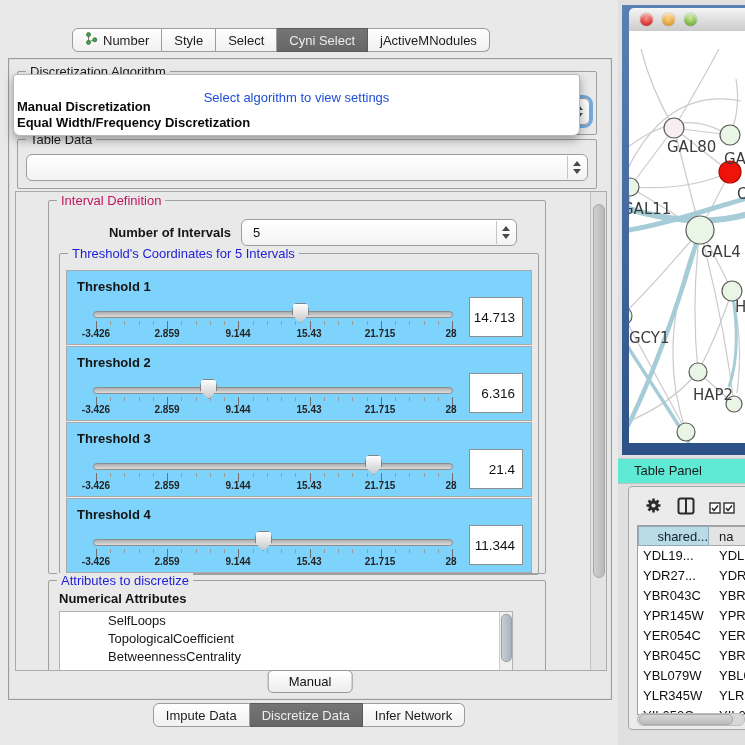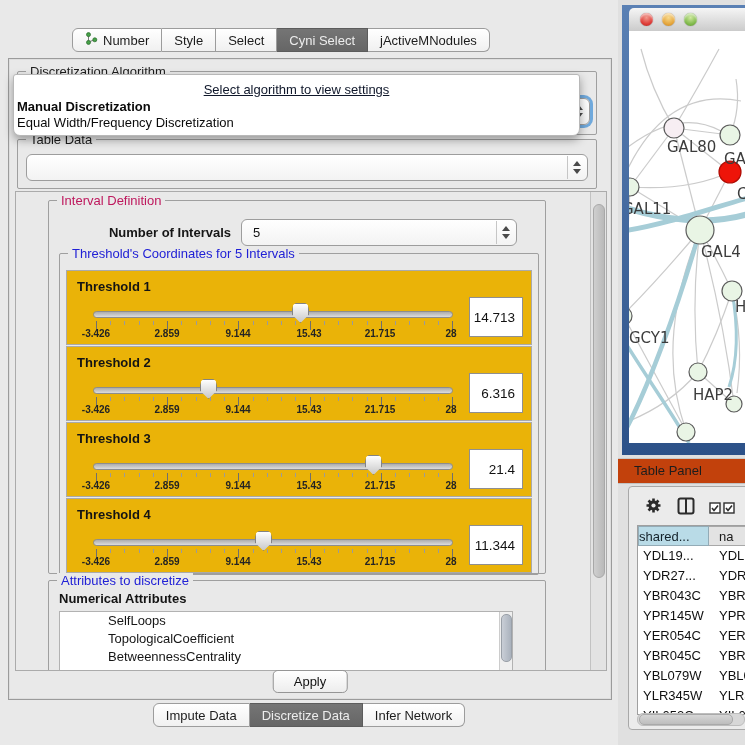--- a/index.html
+++ b/index.html
@@ -40,40 +40,40 @@
   .stepper{position:absolute;right:1px;top:1px;bottom:1px;width:18px;border-left:1px solid #c6c6c6;
     display:flex;flex-direction:column;align-items:center;justify-content:center;gap:3px;}
   .arr-up{width:0;height:0;border-left:4px solid transparent;border-right:4px solid transparent;border-bottom:5px solid #4a4a4a;}
   .arr-dn{width:0;height:0;border-left:4px solid transparent;border-right:4px solid transparent;border-top:5px solid #4a4a4a;}
 
   .algo-group{left:8px;top:12px;width:578px;height:62px;}
   .algo-combo{left:8px;top:26px;width:562px;box-shadow:0 0 0 3px rgba(91,157,217,.85);}
 
   .popup{position:absolute;left:13px;top:74px;width:565px;height:60px;background:#fff;
     border:1px solid #b8b8b8;border-radius:3px 3px 7px 7px;box-shadow:0 4px 10px rgba(0,0,0,.35);z-index:50;}
-  .popup-placeholder{position:absolute;left:0;top:7px;width:100%;text-align:center;font-size:13px;color:#0f172a;text-decoration:underline;}
-  .popup-item{position:absolute;left:3px;font-size:13px;color:#0a0a0a;white-space:nowrap;}
+  .popup-placeholder{position:absolute;left:0;top:15px;width:100%;text-align:center;font-size:13px;color:#1d4ed8;}
+  .popup-item{position:absolute;left:3px;font-size:13px;color:#0a0a0a;white-space:nowrap;font-weight:bold;}
   .popup-item.sel{top:24px;font-weight:bold;}
   .popup-item.alt{top:40px;}
 
   .tabledata-group{left:8px;top:80px;width:578px;height:48px;}
   .tabledata-combo{left:8px;top:14px;width:560px;}
 
   .scrollpane{position:absolute;left:6px;top:132px;width:590px;height:478px;border:1px solid #ababab;
     background:#e9e9e9;overflow:hidden;}
   .vsb{position:absolute;right:0;top:0;width:15px;height:100%;background:#e3e3e3;border-left:1px solid #c2c2c2;}
   .vsb-thumb{position:absolute;left:2px;top:12px;width:10px;height:372px;border-radius:6px;
     background:linear-gradient(90deg,#cfcfcf,#b9b9b9);border:1px solid #a8a8a8;}
 
   .interval-group{left:32px;top:8px;width:496px;height:372px;}
   .noi-label{position:absolute;left:30px;top:24px;width:152px;text-align:right;font-size:13px;font-weight:bold;color:#161616;}
   .noi-combo{left:192px;top:18px;width:274px;}
   .thresh-group{left:10px;top:52px;width:478px;height:320px;}
 
-  .thresh-row{position:absolute;left:6px;width:464px;height:73px;border:1px solid #aaa;background:#eab308;}
+  .thresh-row{position:absolute;left:6px;width:464px;height:73px;border:1px solid #aaa;background:#7dd3fc;}
   .thresh-label{position:absolute;left:10px;top:8px;font-size:13px;font-weight:bold;color:#141414;}
   .slider{position:absolute;left:0;top:0;width:400px;height:73px;}
   .track{position:absolute;left:26px;top:40px;width:358px;height:5px;border:1px solid #8d8d8d;border-radius:4px;
     background:linear-gradient(#adadad,#dcdcdc);}
   .thumb{position:absolute;top:32px;width:15px;height:18px;background:linear-gradient(#fefefe,#c9c9c9);
     border:1px solid #838383;
     clip-path:polygon(0% 32%,7% 10%,22% 0%,78% 0%,93% 10%,100% 32%,100% 58%,50% 100%,0% 58%);}
   .ticks{position:absolute;left:29px;top:50px;width:357px;height:9px;
     background-image:
       repeating-linear-gradient(to right,#6f6f6f 0 1px,transparent 1px 71.2px),
@@ -102,32 +102,32 @@
   .net-titlebar{position:absolute;left:7px;top:3px;right:0;height:23px;
     background:linear-gradient(#f5f5f5,#cbcbcb);border-bottom:1px solid #9a9a9a;border-radius:5px 0 0 0;
     display:flex;align-items:center;padding-left:11px;gap:9px;}
   .tlight{width:13px;height:13px;border-radius:50%;box-shadow:inset 0 2px 2px rgba(255,255,255,.6),0 0 1px rgba(0,0,0,.5);}
   .tl-red{background:radial-gradient(circle at 50% 35%,#f09a8e,#df3d38 60%,#b02420);}
   .tl-yellow{background:radial-gradient(circle at 50% 35%,#f7d98c,#e6a73e 60%,#c07f1d);}
   .tl-green{background:radial-gradient(circle at 50% 35%,#cfe9a0,#82bb4d 60%,#5d9430);}
   .net-canvas{position:absolute;left:7px;top:26px;width:116px;height:412px;background:#fff;overflow:hidden;}
   .net-canvas svg{display:block;}
 
-  .tp-bar{position:absolute;left:618px;top:458px;width:127px;height:24px;background:#c2410c;
+  .tp-bar{position:absolute;left:618px;top:458px;width:127px;height:24px;background:#5eead4;
     border-top:1px solid #c9c9c9;border-bottom:1px solid #c2c2c2;}
   .tp-bar span{position:absolute;left:16px;top:4px;font-size:13px;color:#1d1d1d;}
 
   .tablepanel{position:absolute;left:628px;top:486px;width:117px;height:242px;background:#ebebeb;
     border:1px solid #a8a8a8;border-radius:4px 0 0 4px;overflow:hidden;}
   .tp-toolbar{position:absolute;left:0;top:0;width:100%;height:38px;}
   .tp-icon{position:absolute;top:10px;cursor:default;}
   .tp-table{position:absolute;left:8px;top:38px;width:112px;height:188px;overflow:hidden;background:#fff;border:1px solid #9f9f9f;}
   .tp-hrow{display:flex;height:20px;}
   .tp-hcell{box-sizing:border-box;height:20px;line-height:19px;font-size:13px;color:#14222a;border:1px solid #93abb6;}
-  .tp-hcell.c1{width:71px;background:#b9dbe7;text-align:left;}
+  .tp-hcell.c1{width:71px;background:#b9dbe7;text-align:right;}
   .tp-hcell.c2{flex:1;background:#e3e3e3;border-color:#a8a8a8;border-left:none;padding-left:10px;color:#1a1a1a;}
   .tp-row{display:flex;height:20px;line-height:20px;font-size:13px;color:#101010;background:#fff;}
   .tp-cell.c1{width:71px;padding-left:5px;box-sizing:border-box;white-space:nowrap;overflow:hidden;}
   .tp-cell.c2{flex:1;padding-left:10px;white-space:nowrap;overflow:hidden;}
   .tp-hscroll{position:absolute;left:8px;bottom:3px;width:106px;height:11px;border-radius:6px;background:#d7d7d7;border:1px solid #bdbdbd;}
   .tp-hscroll-thumb{position:absolute;left:1px;top:0px;width:92px;height:9px;border-radius:5px;
     background:linear-gradient(#d6d6d6,#bdbdbd);border:1px solid #a9a9a9;}
 </style>
 </head>
 <body>
@@ -284,21 +284,21 @@
               <div class="list-vsb-thumb"></div>
             </div>
           </div>
         </div>
 
         <div class="vsb">
           <div class="vsb-thumb"></div>
         </div>
       </div>
 
-      <button class="apply-btn">Apply</button>
+      <button class="apply-btn">Manual</button>
     </div>
 
     <div class="popup">
       <div class="popup-placeholder">Select algorithm to view settings</div>
       <div class="popup-item sel">Manual Discretization</div>
       <div class="popup-item alt">Equal Width/Frequency Discretization</div>
     </div>
 
     <div class="bottom-tabrow">
       <div class="seg">

